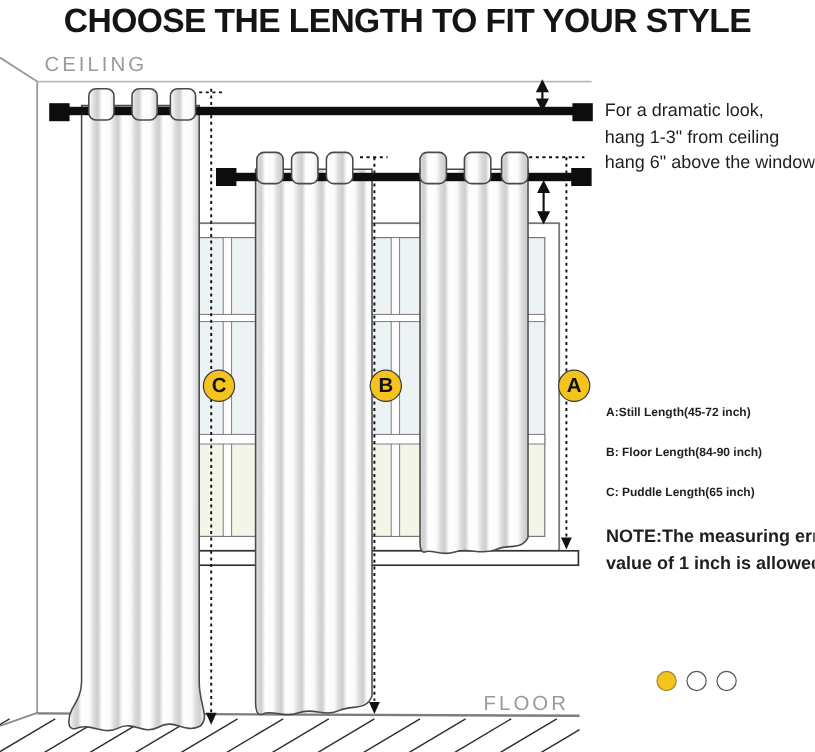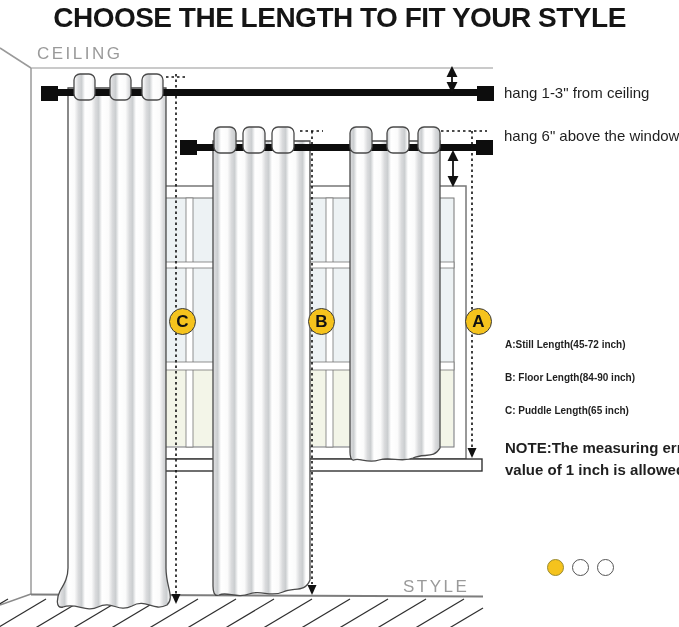--- a/index.html
+++ b/index.html
@@ -140,23 +140,24 @@
       <polygon points="452,91 448,83 456,83"></polygon>
       <line x1="453" y1="158" x2="453" y2="179"></line>
       <polygon points="453,152 449,160 457,160"></polygon>
       <polygon points="453,185 449,177 457,177"></polygon>
     </g>
   </svg>
 
   <div class="abs roomlabel" style="left:37px;top:44px">CEILING</div>
 
   <div class="abs title">CHOOSE THE LENGTH TO FIT YOUR STYLE</div>
-  <div class="abs roomlabel" style="left:403px;top:577px">STYLE</div>
+  <div class="abs roomlabel" style="left:403px;top:577px">FLOOR</div>
 
   <div class="abs ann" style="left:504px;top:82px">
+    <div>For a dramatic look,</div>
     <div>hang 1-3" from ceiling</div>
   </div>
   <div class="abs ann" style="left:504px;top:125px">
     <div>hang 6" above the window</div>
   </div>
 
   <div class="abs len-item" style="left:505px;top:339px">A:Still Length(45-72 inch)</div>
   <div class="abs len-item" style="left:505px;top:372px">B: Floor Length(84-90 inch)</div>
   <div class="abs len-item" style="left:505px;top:405px">C: Puddle Length(65 inch)</div>
 

